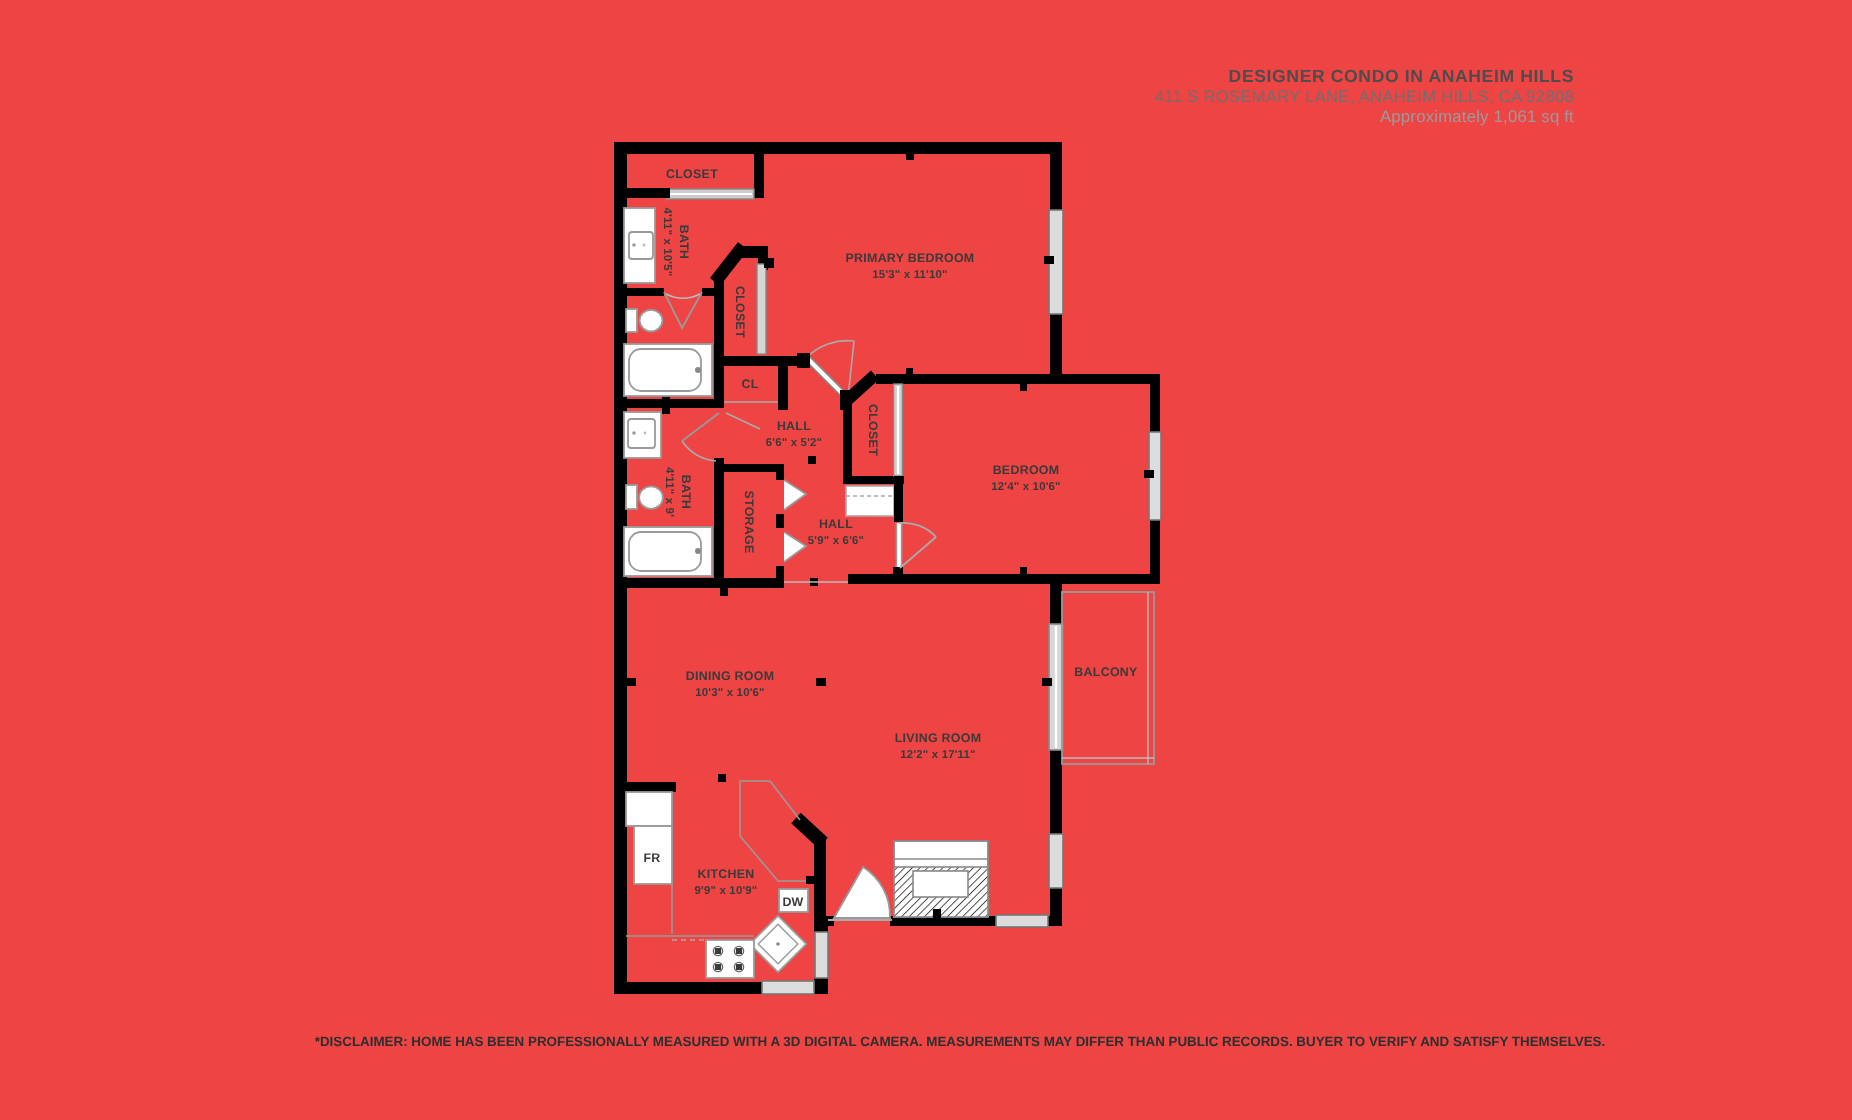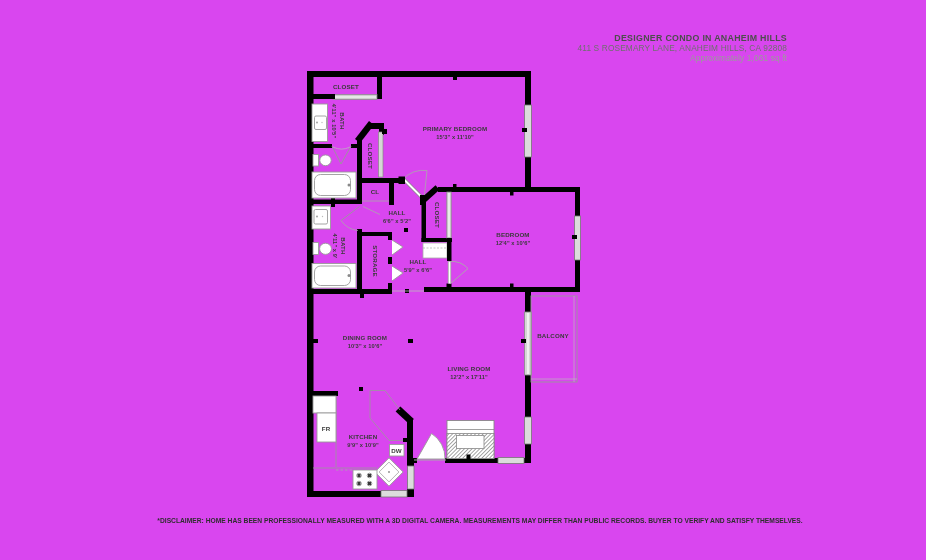--- a/index.html
+++ b/index.html
@@ -1,16 +1,16 @@
 <!DOCTYPE html>
 <html><head>
 <meta charset="utf-8">
 <style>
 html,body{margin:0;padding:0;background:#fff;}
-.page{position:relative;width:926px;height:560px;background:#d946ef;overflow:hidden;font-family:"Liberation Sans",sans-serif;}
+.page{position:relative;width:926px;height:560px;background:#ef4444;overflow:hidden;font-family:"Liberation Sans",sans-serif;}
 svg{position:absolute;top:0;left:0;}
 .rm{font:700 6.2px "Liberation Sans",sans-serif;fill:#3a3a3a;letter-spacing:.15px;}
 .dim{font:700 5.7px "Liberation Sans",sans-serif;fill:#3a3a3a;letter-spacing:.1px;}
 .thin{stroke:#9a9a9a;stroke-width:.8;fill:none;}
 .fix{stroke:#9a9a9a;stroke-width:.9;fill:#fff;}
 </style>
 </head>
 <body>
 <div class="page">
 <svg width="926" height="560" viewBox="0 0 926 560">

